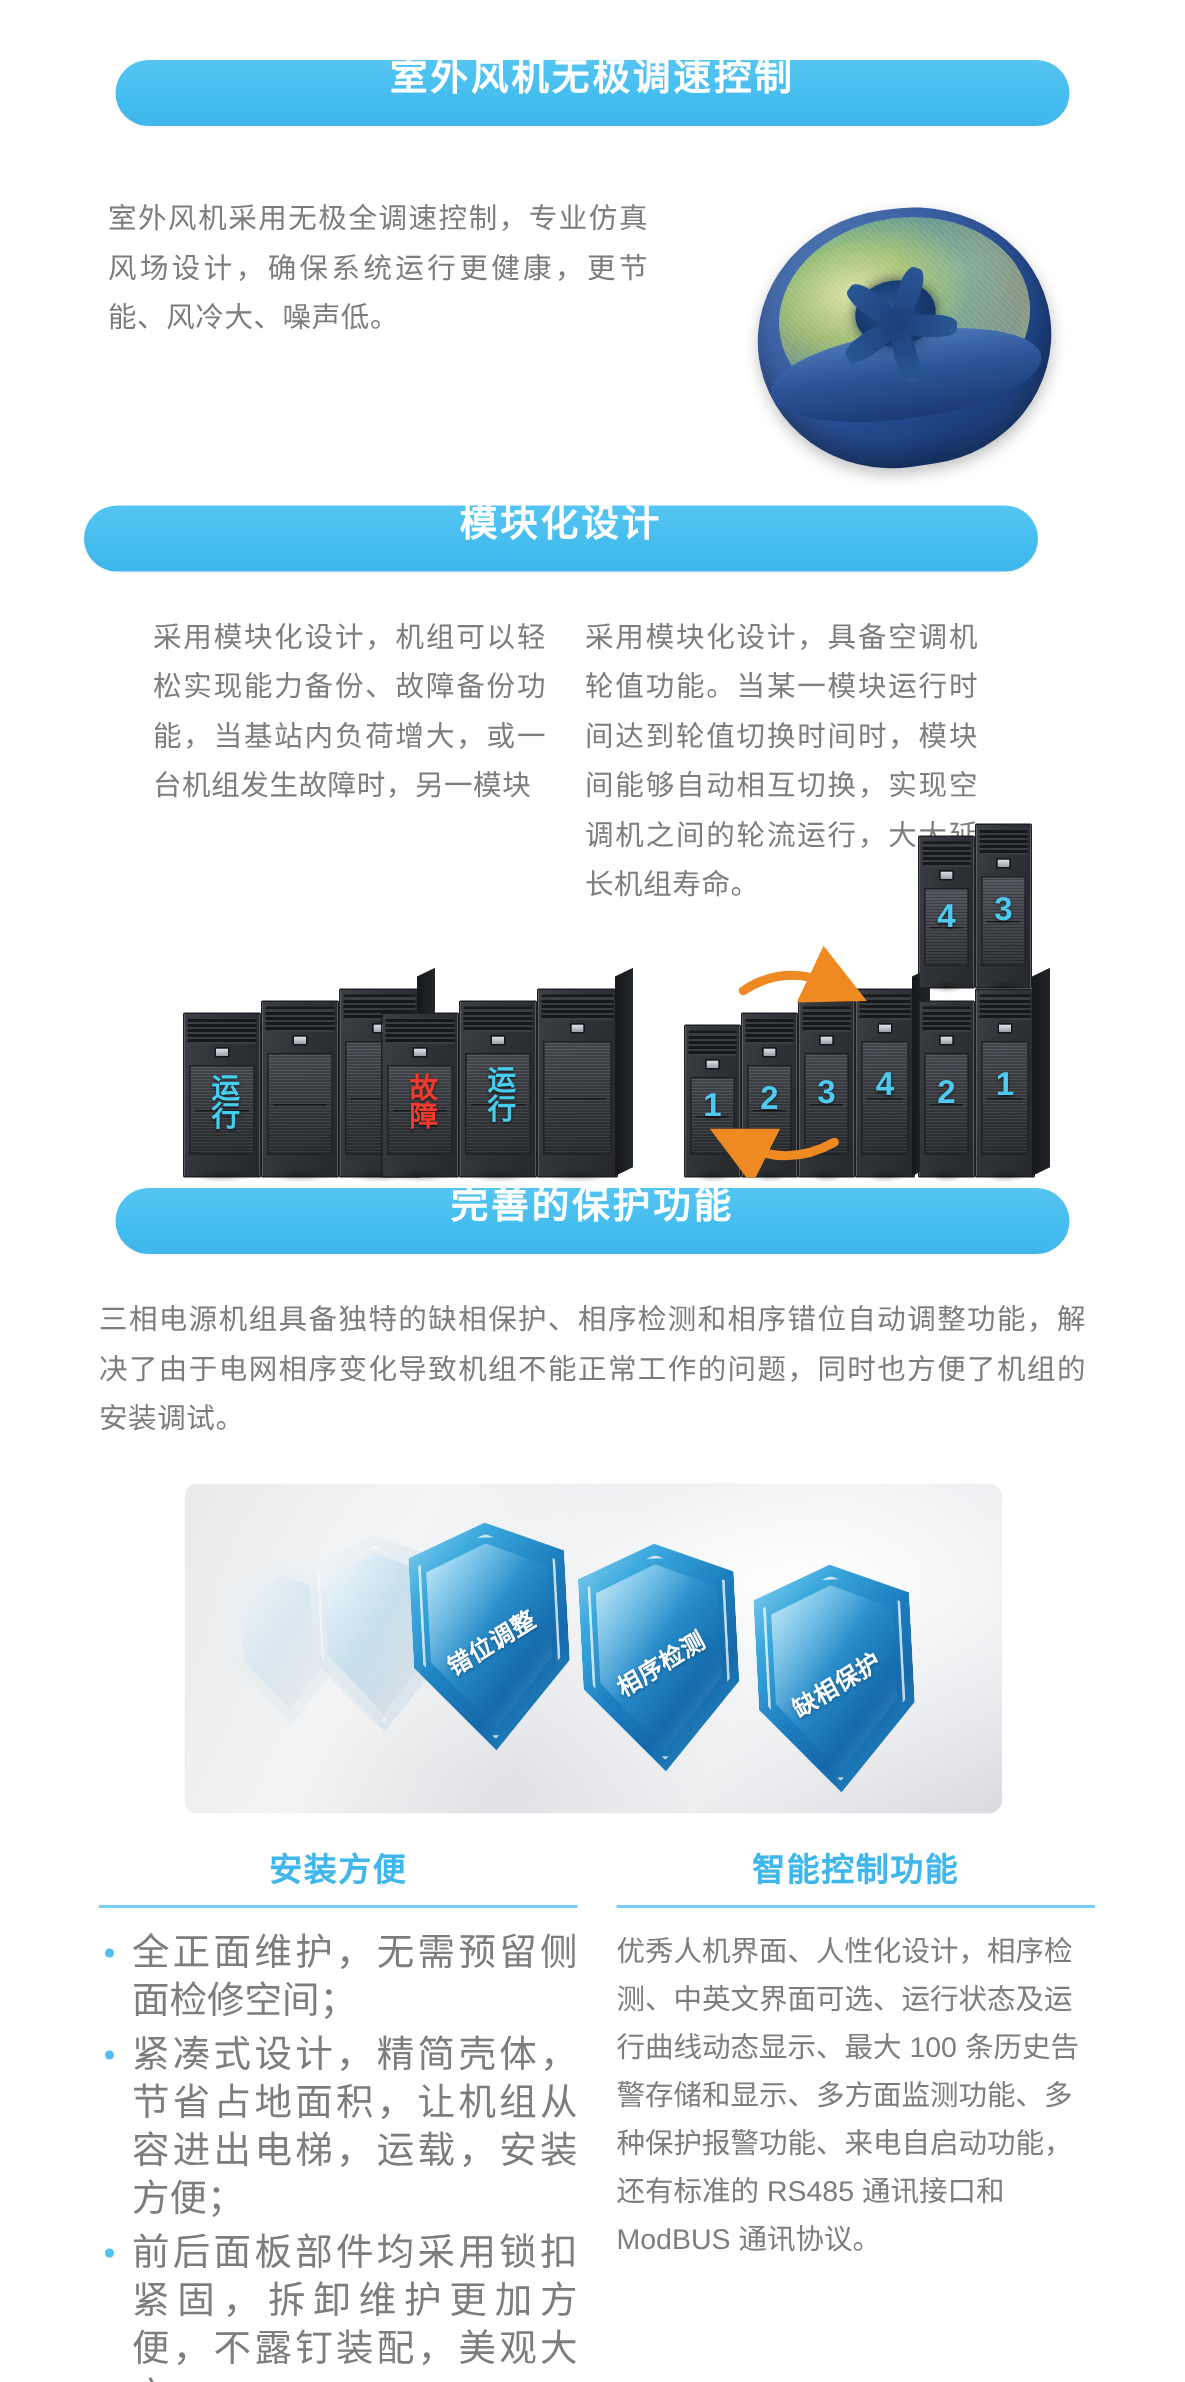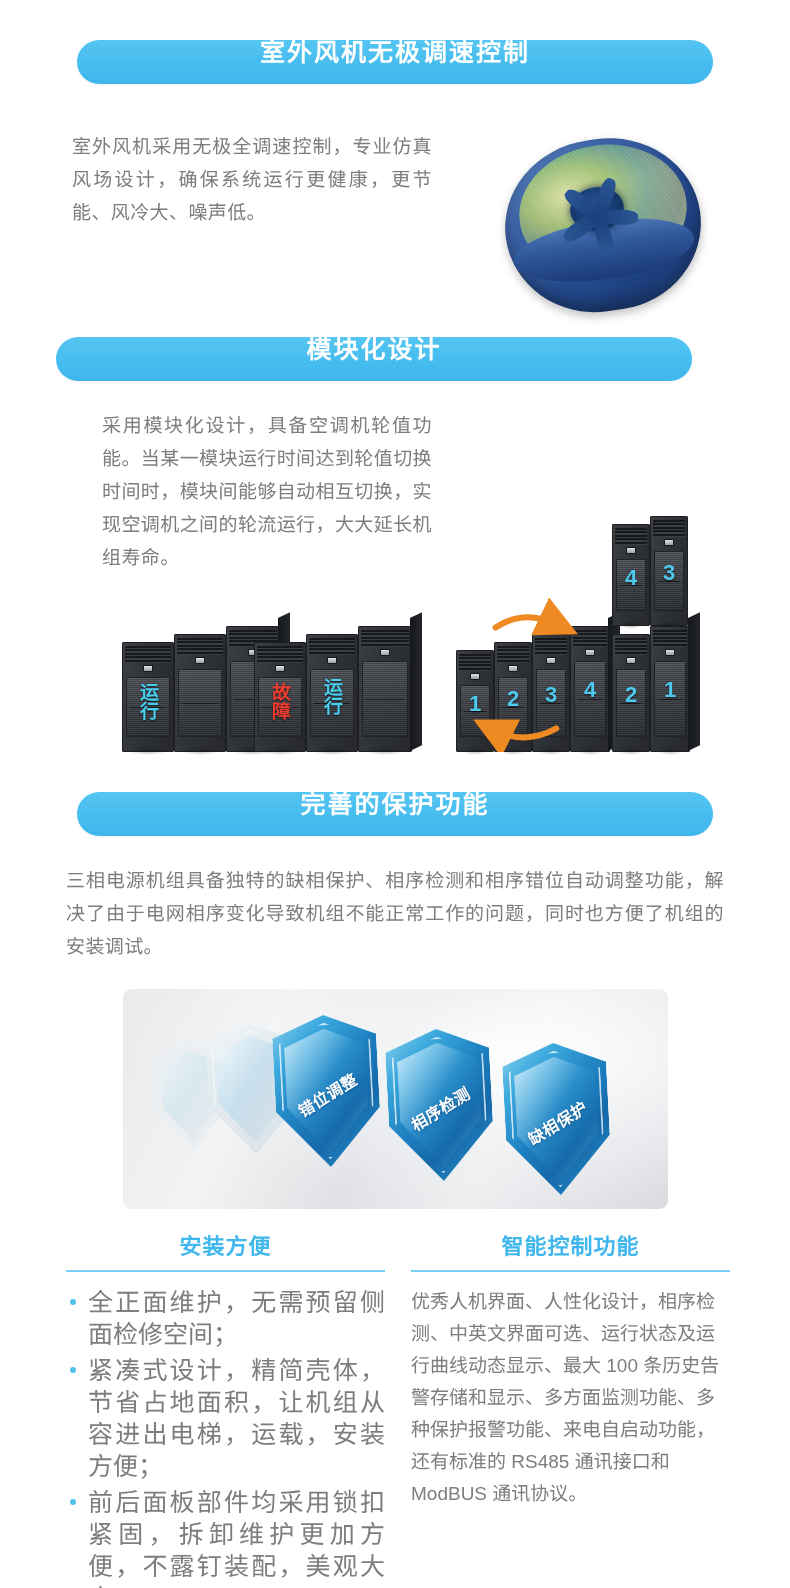--- a/index.html
+++ b/index.html
@@ -291,20 +291,21 @@
       </div>
     </div>
   </section>
 
   <section class="sec2">
     <div class="banner">
       <span class="banner-text">模块化设计</span>
     </div>
 
     <div class="sec2-cols">
+      <p class="para sec2-col">采用模块化设计，机组可以轻松实现能力备份、故障备份功能，当基站内负荷增大，或一台机组发生故障时，另一模块</p>
       <p class="para sec2-col">采用模块化设计，具备空调机轮值功能。当某一模块运行时间达到轮值切换时间时，模块间能够自动相互切换，实现空调机之间的轮流运行，大大延长机组寿命。</p>
     </div>
 
     <div class="cab-area">
 
       <div class="cab-group" style="left:86px;">
         <div class="cab" style="width:52px;height:110px;">
           <div class="cab-top"></div>
           <div class="cab-led"></div>
           <div class="cab-panel">

